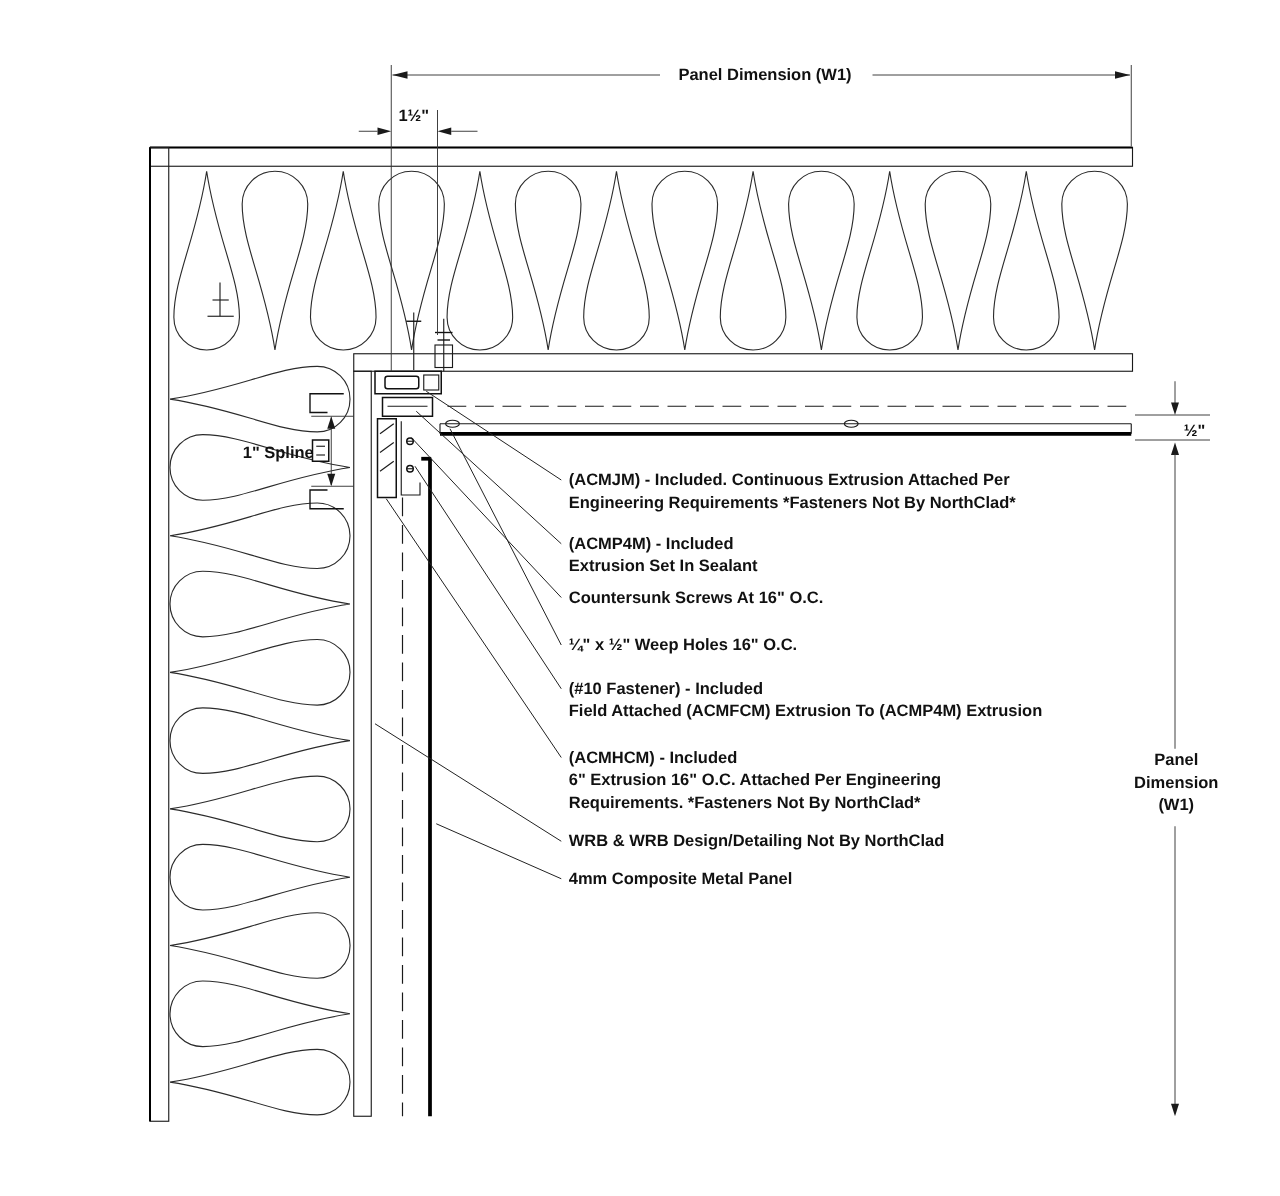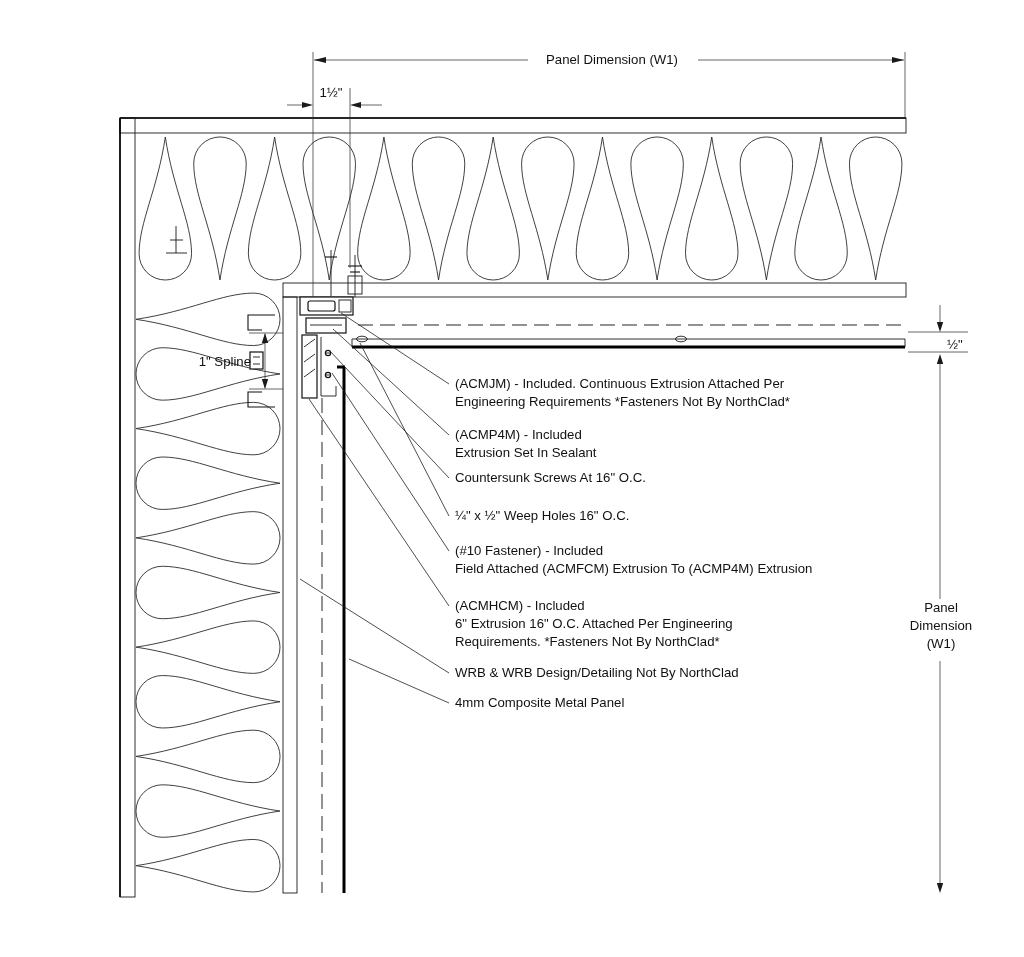--- a/index.html
+++ b/index.html
@@ -1,16 +1,16 @@
 <!DOCTYPE html>
 <html><head>
 <meta charset="utf-8">
 <style>
   html,body { margin:0; padding:0; background:#ffffff; }
-  .stage { width:1024px; height:957px; position:relative; background:#fff; }
+  .stage { width:1024px; height:957px; position:relative; background:#fff;font-weight:bold; }
   svg { display:block; background:#fff; }
   .ln   { stroke:#1a1a1a; stroke-width:0.9; fill:none; }
   .ln2  { stroke:#111;    stroke-width:1.2; fill:#ffffff; }
   .thk  { stroke:#000;    stroke-width:3;   fill:none; }
   .med  { stroke:#000;    stroke-width:1.6; fill:none; }
   .ext  { stroke:#333;    stroke-width:0.75; fill:none; }
   .dash { stroke:#1a1a1a; stroke-width:0.95; fill:none; stroke-dasharray:15 7; }
   .leader { stroke:#222; stroke-width:0.8; fill:none; }
   .arr  { fill:#1a1a1a; stroke:none; }
   .t    { font-family:"Liberation Sans", sans-serif; font-size:13.2px; fill:#111; }

